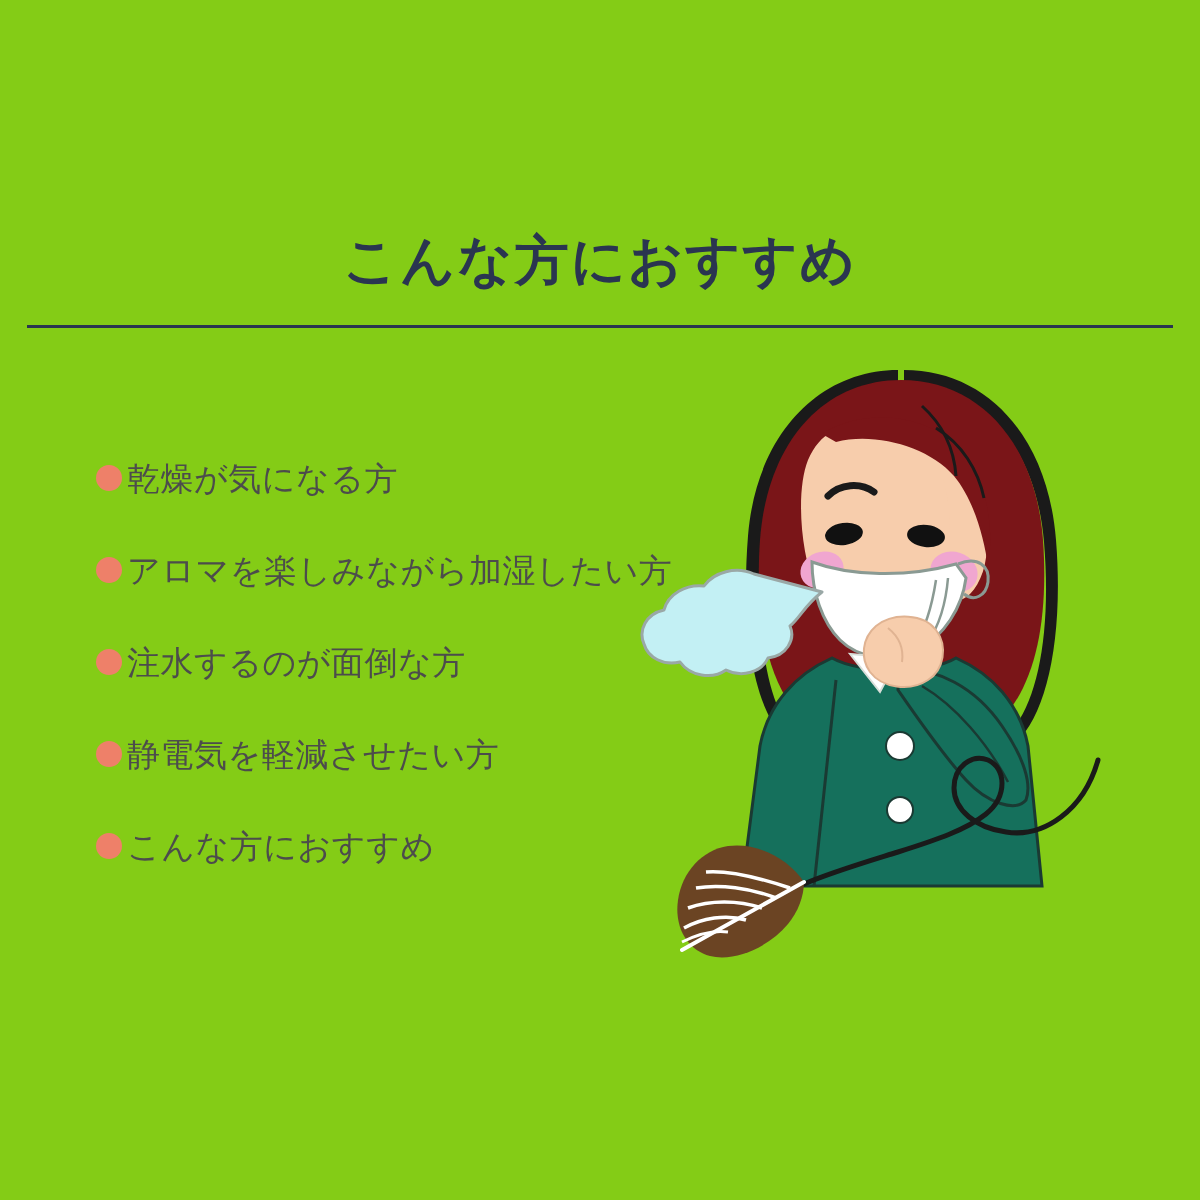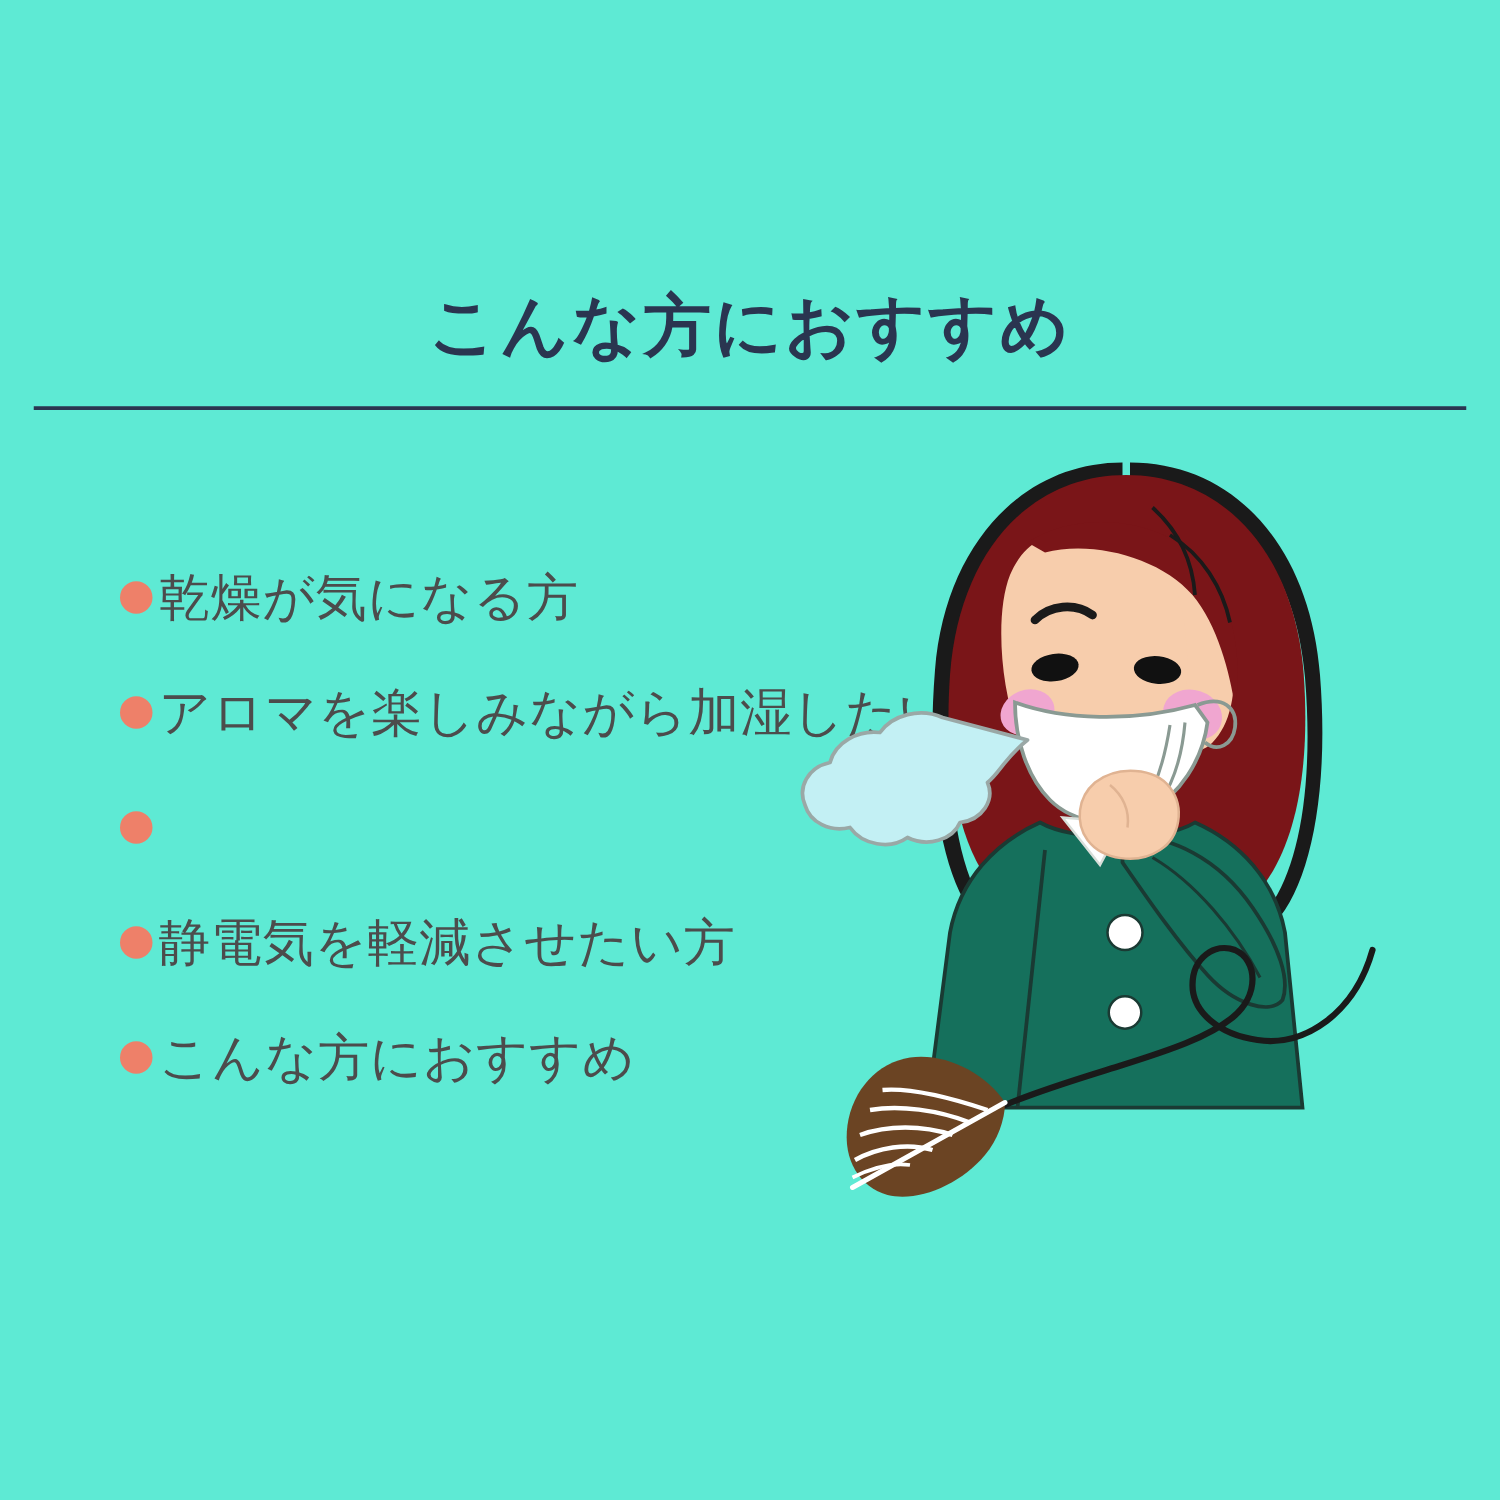--- a/index.html
+++ b/index.html
@@ -5,21 +5,21 @@
 <style>
   html, body {
     margin: 0;
     padding: 0;
     background: #ffffff;
   }
   #slide {
     position: relative;
     width: 1200px;
     height: 1200px;
-    background: #5eead4;
+    background: #84cc16;
     overflow: hidden;
     font-family: "DejaVu Sans", "Liberation Sans", sans-serif;
   }
 
   
   #title {
     position: absolute;
     left: 0;
     top: 231px;
     width: 1200px;
@@ -54,21 +54,21 @@
   }
   .bullet-dot {
     flex: 0 0 auto;
     width: 26px;
     height: 26px;
     border-radius: 50%;
     background: #ee8069;
     margin-right: 5px;
   }
   .bullet-text {
-    font-size: 41px;
+    font-size: 33px;
     color: #4c4c4c;
     letter-spacing: 0.5px;
     white-space: nowrap;
     line-height: 1;
   }
 
   
   #illustration {
     position: absolute;
     left: 636px;
@@ -94,20 +94,21 @@
       <span class="bullet-text">乾燥が気になる方</span>
     </div>
 
     <div class="bullet-row">
       <span class="bullet-dot"></span>
       <span class="bullet-text">アロマを楽しみながら加湿したい方</span>
     </div>
 
     <div class="bullet-row">
       <span class="bullet-dot"></span>
+      <span class="bullet-text">注水するのが面倒な方</span>
     </div>
 
     <div class="bullet-row">
       <span class="bullet-dot"></span>
       <span class="bullet-text">静電気を軽減させたい方</span>
     </div>
 
     <div class="bullet-row">
       <span class="bullet-dot"></span>
       <span class="bullet-text">こんな方におすすめ</span>

